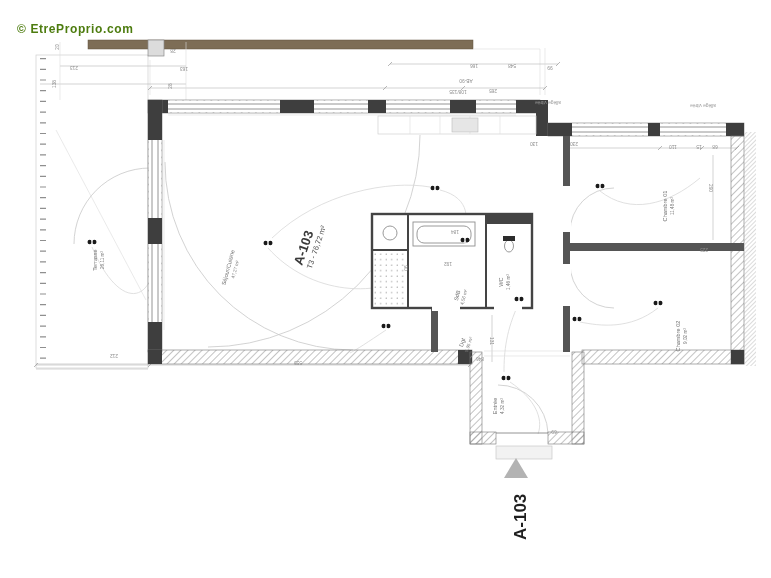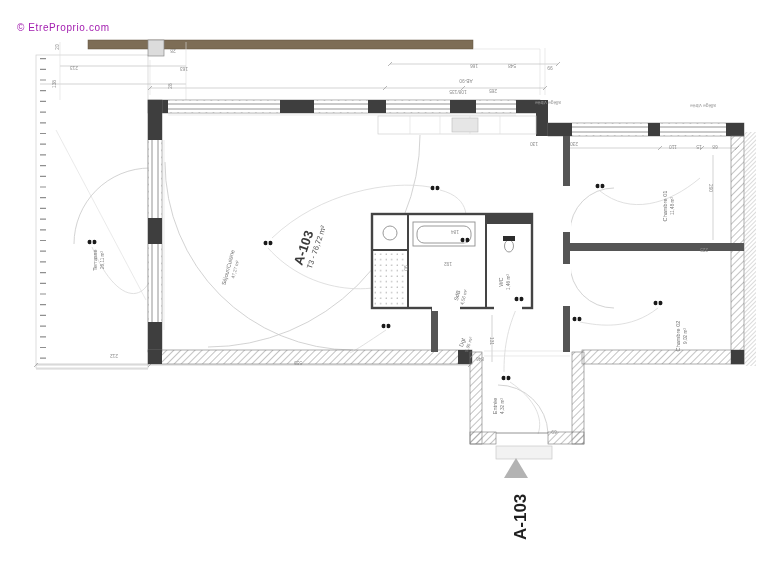--- a/index.html
+++ b/index.html
@@ -1,19 +1,19 @@
 <!DOCTYPE html>
 <html><head>
 <meta charset="utf-8">
 <style>
   html,body{margin:0;padding:0;background:#fff;}
   #stage{position:relative;width:771px;height:578px;background:#ffffff;overflow:hidden;
          font-family:"Liberation Sans",sans-serif;}
-  #wm{position:absolute;left:17px;top:22px;font-size:10px;letter-spacing:.6px;
-      color:#a21caf;font-weight:normal;}
+  #wm{position:absolute;left:17px;top:22px;font-size:12px;letter-spacing:.6px;
+      color:#4d7c0f;font-weight:bold;}
   svg{position:absolute;left:0;top:0;}
   text{font-family:"Liberation Sans",sans-serif;}
   .dim{font-size:4.8px;fill:#8d8d8d;text-anchor:middle;}
   .rname{font-size:5.6px;fill:#6e6e6e;text-anchor:middle;}
   .rarea{font-size:4.7px;fill:#7c7c7c;text-anchor:middle;}
   .unit-id{font-size:13px;font-weight:bold;fill:#3a3a3a;}
   .unit-spec{font-size:7.5px;fill:#4a4a4a;}
   .marker{font-size:17px;font-weight:bold;fill:#1f1f1f;}
   .note{font-size:4.8px;fill:#9a9a9a;text-anchor:middle;}
   .thin{stroke:#b5b5b5;stroke-width:.6;fill:none;}

